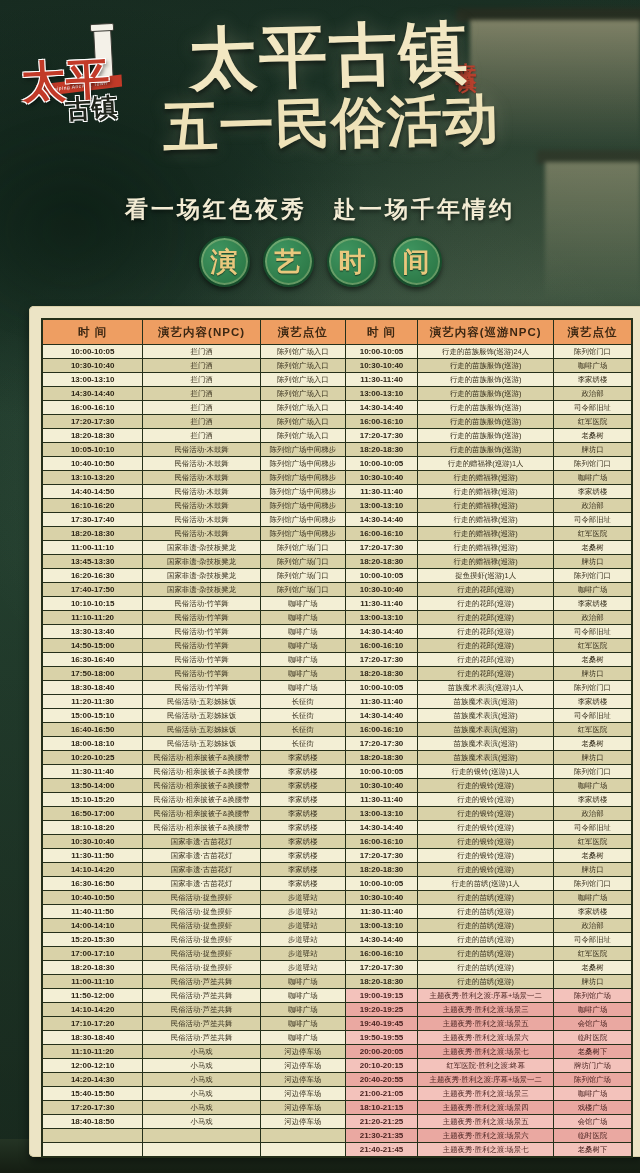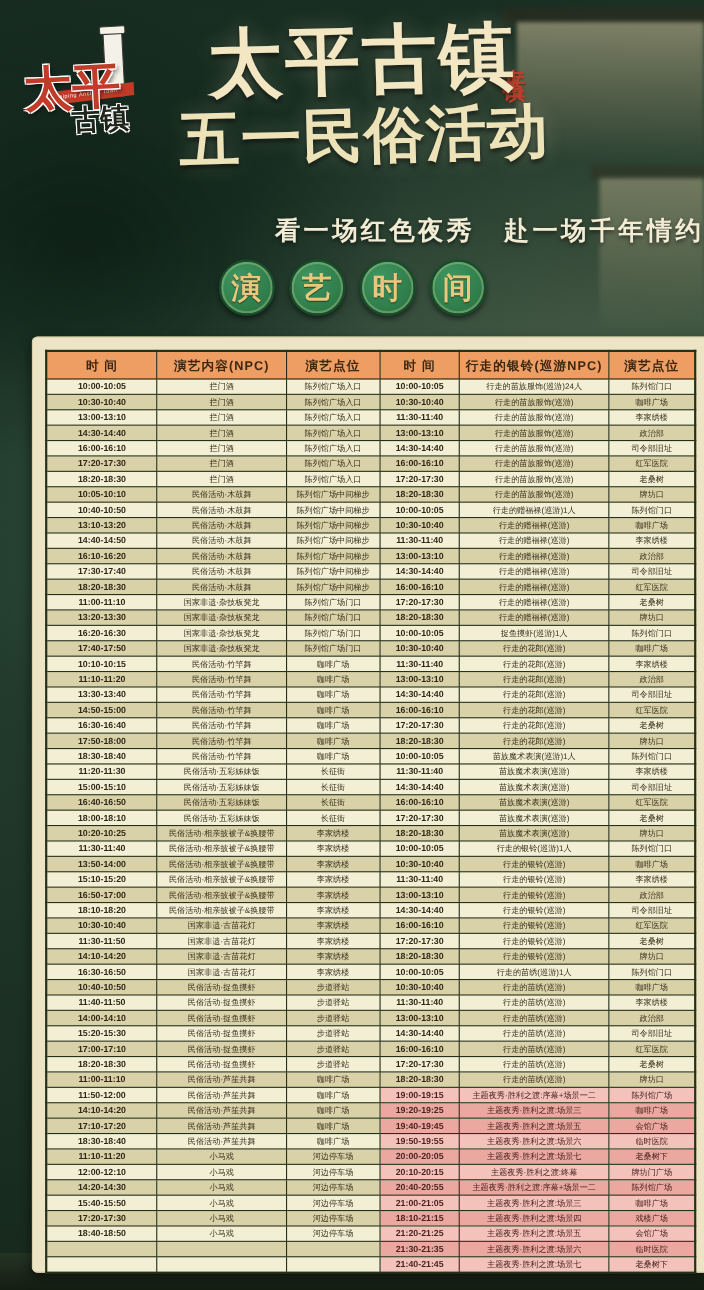--- a/index.html
+++ b/index.html
@@ -37,21 +37,21 @@
   .logo .band span{font-size:5px;color:#ffffff;letter-spacing:.5px;white-space:nowrap;}
   
   .titleblock{position:absolute;left:140px;top:20px;width:380px;text-align:center;z-index:3;transform:rotate(-1.5deg);}
   .title1{font-size:68px;font-weight:bold;color:#f2e7c2;line-height:1.05;letter-spacing:2px;
     text-shadow:0 3px 5px rgba(0,0,0,.55),0 0 18px rgba(240,230,190,.25);}
   .title2{font-size:55px;font-weight:bold;color:#eee2b8;line-height:1.05;letter-spacing:1px;margin-top:4px;
     text-shadow:0 3px 5px rgba(0,0,0,.55),0 0 18px rgba(240,230,190,.25);}
   .seal{position:absolute;left:452px;top:46px;z-index:2;writing-mode:vertical-rl;
     font-size:21px;font-weight:bold;color:#bf3a28;letter-spacing:3px;opacity:.92;
     text-shadow:0 1px 2px rgba(60,0,0,.4);}
-  .subtitle{position:absolute;left:0;right:0;top:194px;text-align:right;z-index:3;
+  .subtitle{position:absolute;left:0;right:0;top:194px;text-align:center;z-index:3;
     font-size:23px;font-weight:bold;color:#f3ecd4;letter-spacing:3px;
     text-shadow:0 2px 4px rgba(0,0,0,.6);}
   
   .badges{position:absolute;left:0;right:0;top:236px;display:flex;justify-content:center;gap:13px;z-index:3;}
   .badge{width:47px;height:47px;border-radius:50%;
     background:radial-gradient(circle at 35% 30%, var(--badge_green_hi), var(--badge_green) 70%);
     border:2px solid #174c2b;box-shadow:inset 0 0 0 2px rgba(245,230,170,.28),0 3px 5px rgba(0,0,0,.5);
     display:flex;align-items:center;justify-content:center;}
   .badge span{font-size:27px;font-weight:bold;color:var(--badge_gold);text-shadow:0 1px 1px rgba(0,0,0,.5);}
   
@@ -131,21 +131,21 @@
       <col style="width:12.3%">
         <col style="width:23.0%">
         <col style="width:13.3%">
     </colgroup>
     <thead>
       <tr>
         <th>时 间</th>
         <th>演艺内容(NPC)</th>
         <th>演艺点位</th>
         <th>时 间</th>
-        <th>行走的银铃(巡游NPC)</th>
+        <th>演艺内容(巡游NPC)</th>
         <th>演艺点位</th>
       </tr>
     </thead>
     <tbody>
         <tr class="row-light">
           <td class="t">10:00-10:05</td>
           <td>拦门酒</td>
           <td>陈列馆广场入口</td>
           <td class="t">10:00-10:05</td>
           <td>行走的苗族服饰(巡游)24人</td>
@@ -257,21 +257,21 @@
         </tr>
         <tr class="row-light">
           <td class="t">11:00-11:10</td>
           <td>国家非遗·杂技板凳龙</td>
           <td>陈列馆广场门口</td>
           <td class="t">17:20-17:30</td>
           <td>行走的赠福禄(巡游)</td>
           <td>老桑树</td>
         </tr>
         <tr class="row-dark">
-          <td class="t">13:20-13:30</td>
+          <td class="t">13:45-13:30</td>
           <td>国家非遗·杂技板凳龙</td>
           <td>陈列馆广场门口</td>
           <td class="t">18:20-18:30</td>
           <td>行走的赠福禄(巡游)</td>
           <td>牌坊口</td>
         </tr>
         <tr class="row-light">
           <td class="t">16:20-16:30</td>
           <td>国家非遗·杂技板凳龙</td>
           <td>陈列馆广场门口</td>
@@ -549,21 +549,21 @@
           <td>河边停车场</td>
           <td class="t night">20:00-20:05</td>
           <td class="night">主题夜秀·胜利之渡:场景七</td>
           <td class="night">老桑树下</td>
         </tr>
         <tr class="row-light">
           <td class="t">12:00-12:10</td>
           <td>小马戏</td>
           <td>河边停车场</td>
           <td class="t night">20:10-20:15</td>
-          <td class="night">主题夜秀·胜利之渡:终幕</td>
+          <td class="night">红军医院·胜利之渡:终幕</td>
           <td class="night">牌坊门广场</td>
         </tr>
         <tr class="row-dark">
           <td class="t">14:20-14:30</td>
           <td>小马戏</td>
           <td>河边停车场</td>
           <td class="t night">20:40-20:55</td>
           <td class="night">主题夜秀·胜利之渡:序幕+场景一二</td>
           <td class="night">陈列馆广场</td>
         </tr>

